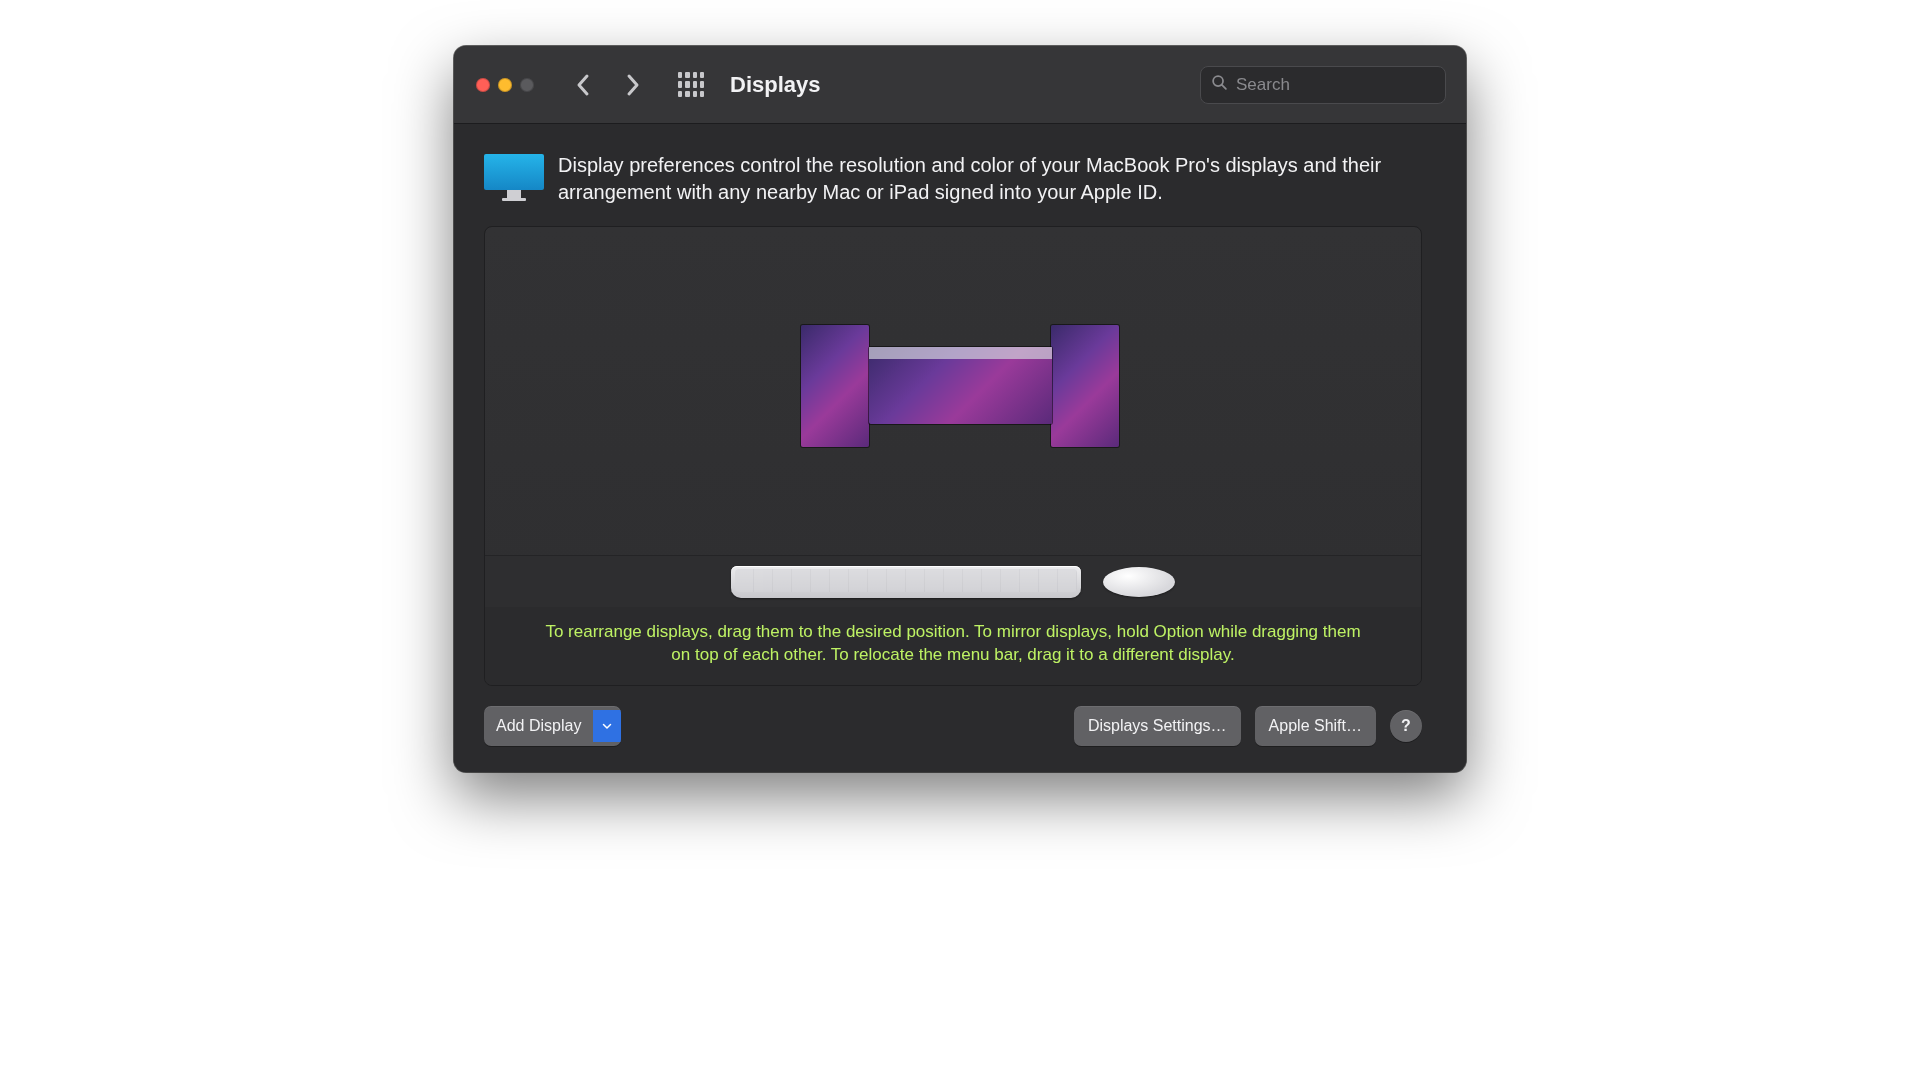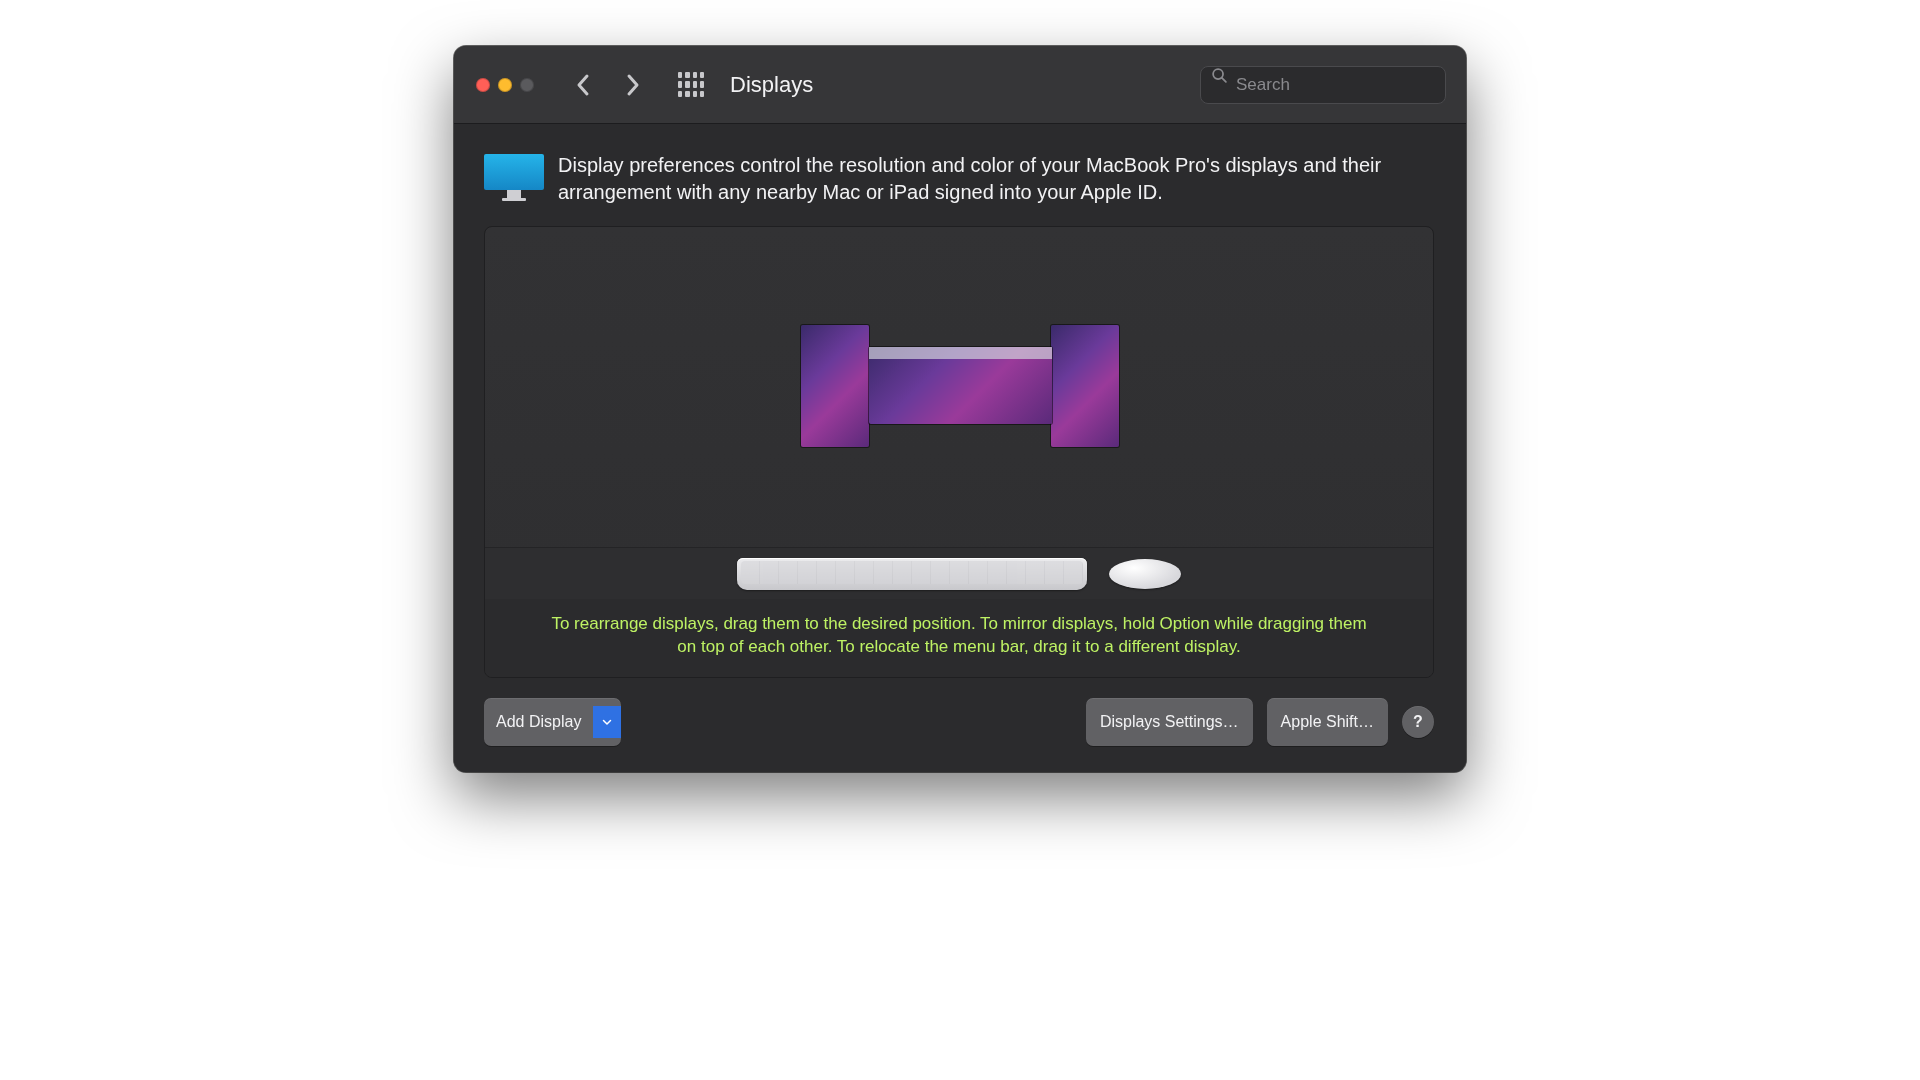--- a/index.html
+++ b/index.html
@@ -45,37 +45,37 @@
   .grid-btn {
     width: 30px; height: 30px; display:flex; align-items:center; justify-content:center;
     margin-right: 14px; cursor:pointer;
   }
   .grid-icon {
     width: 26px; height: 26px;
     display: grid; grid-template-columns: repeat(4,1fr); grid-template-rows: repeat(3,1fr); gap: 3px;
   }
   .grid-icon span { background:#c8c8cb; border-radius:1px; }
   .title {
-    font-size: 22px; font-weight: 400; color: #f2f2f4;
+    font-size: 22px; font-weight: 700; color: #f2f2f4;
   }
   .spacer { flex: 1; }
   .search-wrap {
     width: 246px; height: 38px; background: #2b2b2d;
     border: 1px solid #4a4a4d; border-radius: 8px;
-    display:flex; padding: 0 10px; gap:8px;
+    display:flex; align-items:center; padding: 0 10px; gap:8px;
   }
   .search-icon { color:#8a8a8e; font-size:18px; }
   .search-input {
     background: transparent; border: none; outline: none;
     color: #e6e6e8; font-size: 17px; flex:1;
   }
   .search-input::placeholder { color:#8a8a8e; }
 
   .content {
-    flex: 1; padding: 28px 32px 26px 30px; display:flex; flex-direction:column;
+    flex: 1; padding: 28px 44px 26px 30px; display:flex; flex-direction:column;
     background: #2b2b2d;
   }
   .desc-row { display:flex; gap:14px; margin-bottom: 20px; }
   .monitor-icon {
     width: 60px; height: 46px; margin-top: 2px; position:relative;
   }
   .monitor-icon .screen {
     width:60px; height:36px; background: linear-gradient(#25b4e9,#1587c6); border-radius:2px;
   }
   .monitor-icon .stand {
@@ -140,21 +140,21 @@
   .hint-text {
     padding: 14px 60px 18px 60px;
     text-align:center; font-size:17px; line-height:1.35; color:#bef264;
     background: #2b2b2d;
   }
 
   .footer {
     display:flex; align-items:center; gap:14px; margin-top: 20px;
   }
   .btn {
-    height: 48px; padding: 0 14px; border-radius:7px;
+    height: 40px; padding: 0 14px; border-radius:7px;
     background: #616164; color:#f2f2f4; font-size:16px;
     display:flex; align-items:center; justify-content:center;
     box-shadow: inset 0 1px 0 rgba(255,255,255,0.08), 0 1px 0 rgba(0,0,0,0.3);
     cursor:pointer; border:none;
   }
   .add-display {
     display:flex; align-items:center; padding:0; overflow:hidden;
   }
   .add-display .lbl { padding: 0 12px; }
   .add-display .chev {

